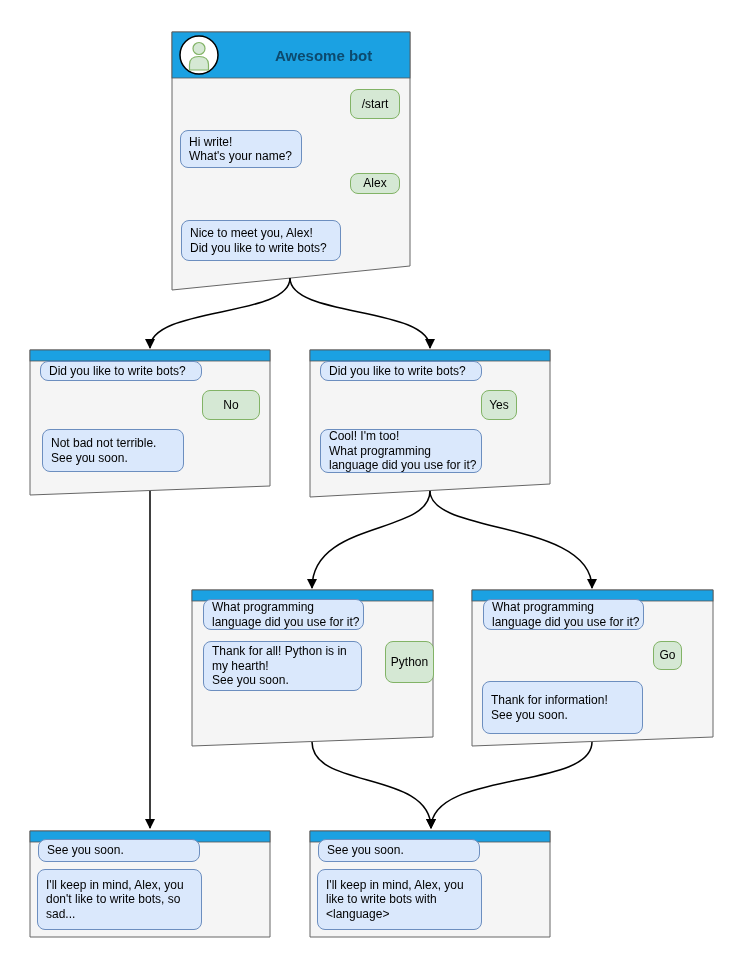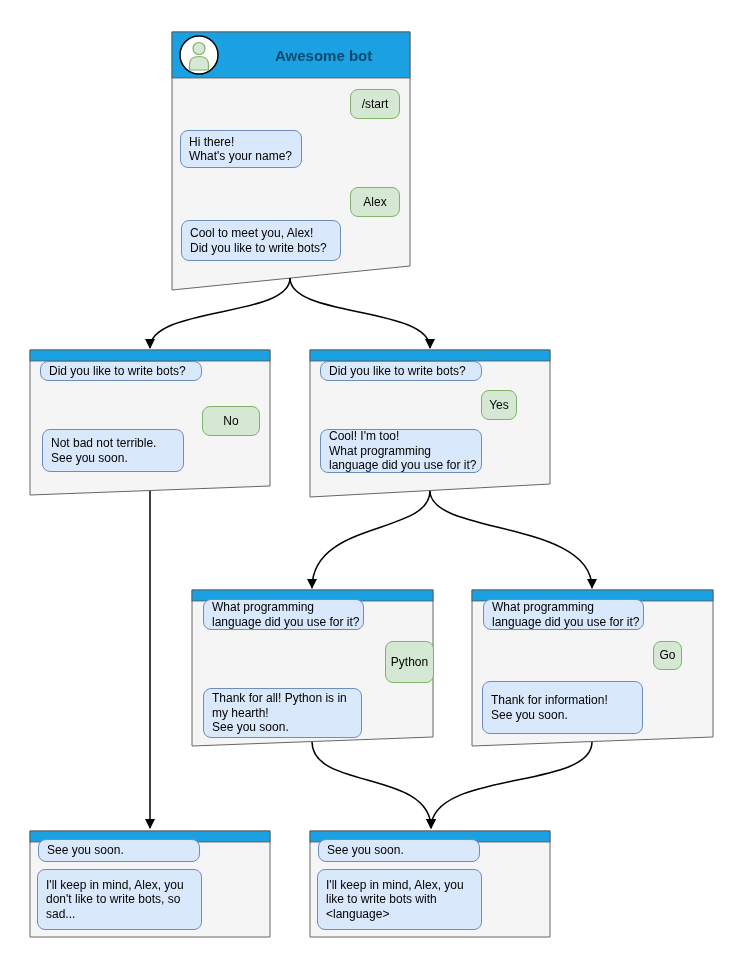--- a/index.html
+++ b/index.html
@@ -103,41 +103,41 @@
       <path d="M430,491 C430,535 592,520 592,588" marker-end="url(#arrow)"></path>
       <path d="M150,491 L150,828" marker-end="url(#arrow)"></path>
       <path d="M312,742 C312,790 431,770 431,828" marker-end="url(#arrow)"></path>
       <path d="M592,742 C592,790 431,770 431,828" marker-end="url(#arrow)"></path>
     </g>
   </svg>
 
   <div class="window-title">Awesome bot</div>
 
   <div class="bubble user" style="left:350px;top:89px;width:50px;height:30px">/start</div>
-  <div class="bubble bot" style="left:180px;top:130px;width:122px;height:38px">Hi there!
+  <div class="bubble bot" style="left:180px;top:130px;width:122px;height:38px">Hi write!
 What's your name?</div>
-  <div class="bubble user" style="left:350px;top:187px;width:50px;height:30px">Alex</div>
-  <div class="bubble bot" style="left:181px;top:220px;width:160px;height:41px">Cool to meet you, Alex!
+  <div class="bubble user" style="left:350px;top:173px;width:50px;height:21px">Alex</div>
+  <div class="bubble bot" style="left:181px;top:220px;width:160px;height:41px">Nice to meet you, Alex!
 Did you like to write bots?</div>
 
   <div class="bubble bot" style="left:40px;top:361px;width:162px;height:20px">Did you like to write bots?</div>
-  <div class="bubble user" style="left:202px;top:406px;width:58px;height:30px">No</div>
+  <div class="bubble user" style="left:202px;top:390px;width:58px;height:30px">No</div>
   <div class="bubble bot" style="left:42px;top:429px;width:142px;height:43px">Not bad not terrible.
 See you soon.</div>
 
   <div class="bubble bot" style="left:320px;top:361px;width:162px;height:20px">Did you like to write bots?</div>
   <div class="bubble user" style="left:481px;top:390px;width:36px;height:30px">Yes</div>
   <div class="bubble bot" style="left:320px;top:429px;width:162px;height:44px">Cool! I'm too!
 What programming
 language did you use for it?</div>
 
   <div class="bubble bot" style="left:203px;top:599px;width:161px;height:31px">What programming
 language did you use for it?</div>
   <div class="bubble user" style="left:385px;top:641px;width:49px;height:42px">Python</div>
-  <div class="bubble bot" style="left:203px;top:688px;width:159px;height:50px">Thank for all! Python is in
+  <div class="bubble bot" style="left:203px;top:641px;width:159px;height:50px">Thank for all! Python is in
 my hearth!
 See you soon.</div>
 
   <div class="bubble bot" style="left:483px;top:599px;width:161px;height:31px">What programming
 language did you use for it?</div>
   <div class="bubble user" style="left:653px;top:641px;width:29px;height:29px">Go</div>
   <div class="bubble bot" style="left:482px;top:681px;width:161px;height:53px">Thank for information!
 See you soon.</div>
 
   <div class="bubble bot" style="left:38px;top:839px;width:162px;height:23px">See you soon.</div>

